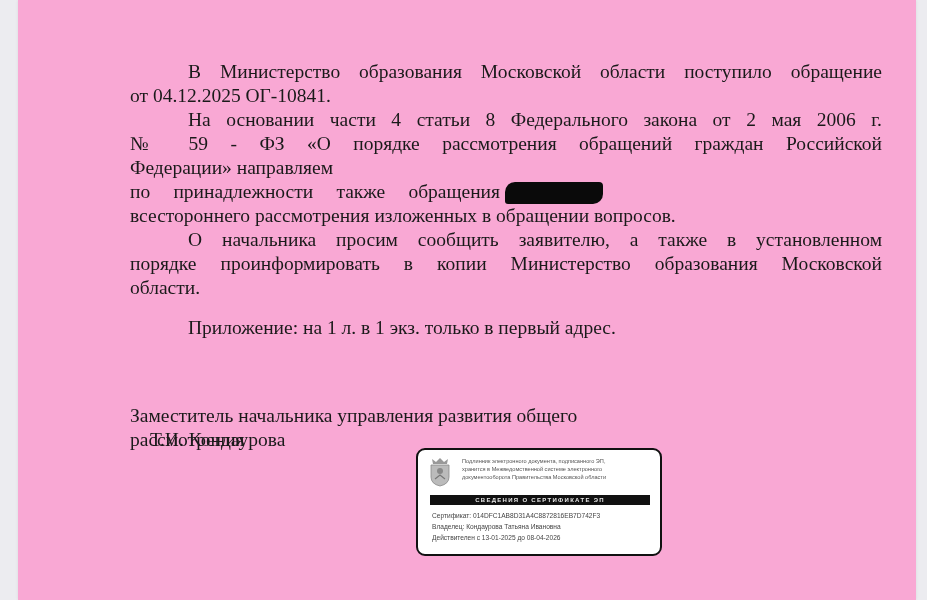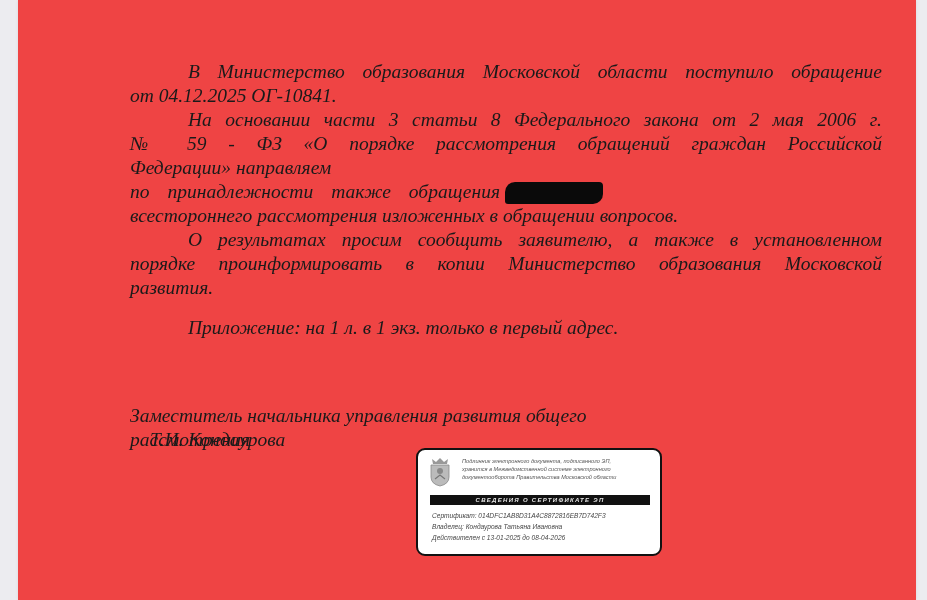--- a/index.html
+++ b/index.html
@@ -4,23 +4,22 @@
   <style>
     * { margin: 0; padding: 0; box-sizing: border-box; }
     html, body {
       width: 927px; height: 600px; overflow: hidden;
       background: #ececf0;
     }
     .page {
       position: absolute;
       left: 18px; top: 0;
       width: 898px; height: 600px;
-      background: #ef4444;
+      background: #f9a8d4;
       box-shadow: 0 0 3px rgba(0,0,0,0.08);
-      font-style: italic;
     }
     .doc {
       position: absolute;
       left: 112px; top: 0;
       width: 752px;
       font-family: "Liberation Serif", "DejaVu Serif", serif;
       font-size: 19.5px;
       color: #1a1a1a;
       line-height: 24px;
     }
@@ -101,32 +100,32 @@
   </style>
 </head>
 <body>
 
 <div class="page">
   <div class="doc">
 
     <div class="line just indent" style="top:60px;">В Министерство образования Московской области поступило обращение</div>
     <div class="line" style="top:84px;">от 04.12.2025 ОГ-10841.</div>
 
-    <div class="line just indent" style="top:108px;">На основании части 3 статьи 8 Федерального закона от 2 мая 2006 г.</div>
+    <div class="line just indent" style="top:108px;">На основании части 4 статьи 8 Федерального закона от 2 мая 2006 г.</div>
     <div class="line just" style="top:132px;">№ 59 - ФЗ «О порядке рассмотрения обращений граждан Российской</div>
     <div class="line" style="top:156px;">Федерации» направляем</div>
     <div class="line" style="top:180px; width:752px; height:24px;">
       <span style="position:absolute; left:0; width:370px; text-align:justify; text-align-last:justify;">по принадлежности также обращения</span>
       <span class="redact"></span>
     </div>
     <div class="line" style="top:204px;">всестороннего рассмотрения изложенных в обращении вопросов.</div>
 
-    <div class="line just indent" style="top:228px;">О результатах просим сообщить заявителю, а также в установленном</div>
+    <div class="line just indent" style="top:228px;">О начальника просим сообщить заявителю, а также в установленном</div>
     <div class="line just" style="top:252px;">порядке проинформировать в копии Министерство образования Московской</div>
-    <div class="line" style="top:276px;">развития.</div>
+    <div class="line" style="top:276px;">области.</div>
 
     <div class="line indent" style="top:316px;">Приложение: на 1 л. в 1 экз. только в первый адрес.</div>
 
     <div class="line" style="top:404px;">Заместитель начальника управления развития общего</div>
     <div class="line" style="top:428px;">рассмотрения</div>
     <div class="line signer-name" style="top:428px;margin-left:20px;">Т.И. Кондаурова</div>
   </div>
 
   <div class="stamp" style="left:398px;">
     <span class="stamp-emblem">

